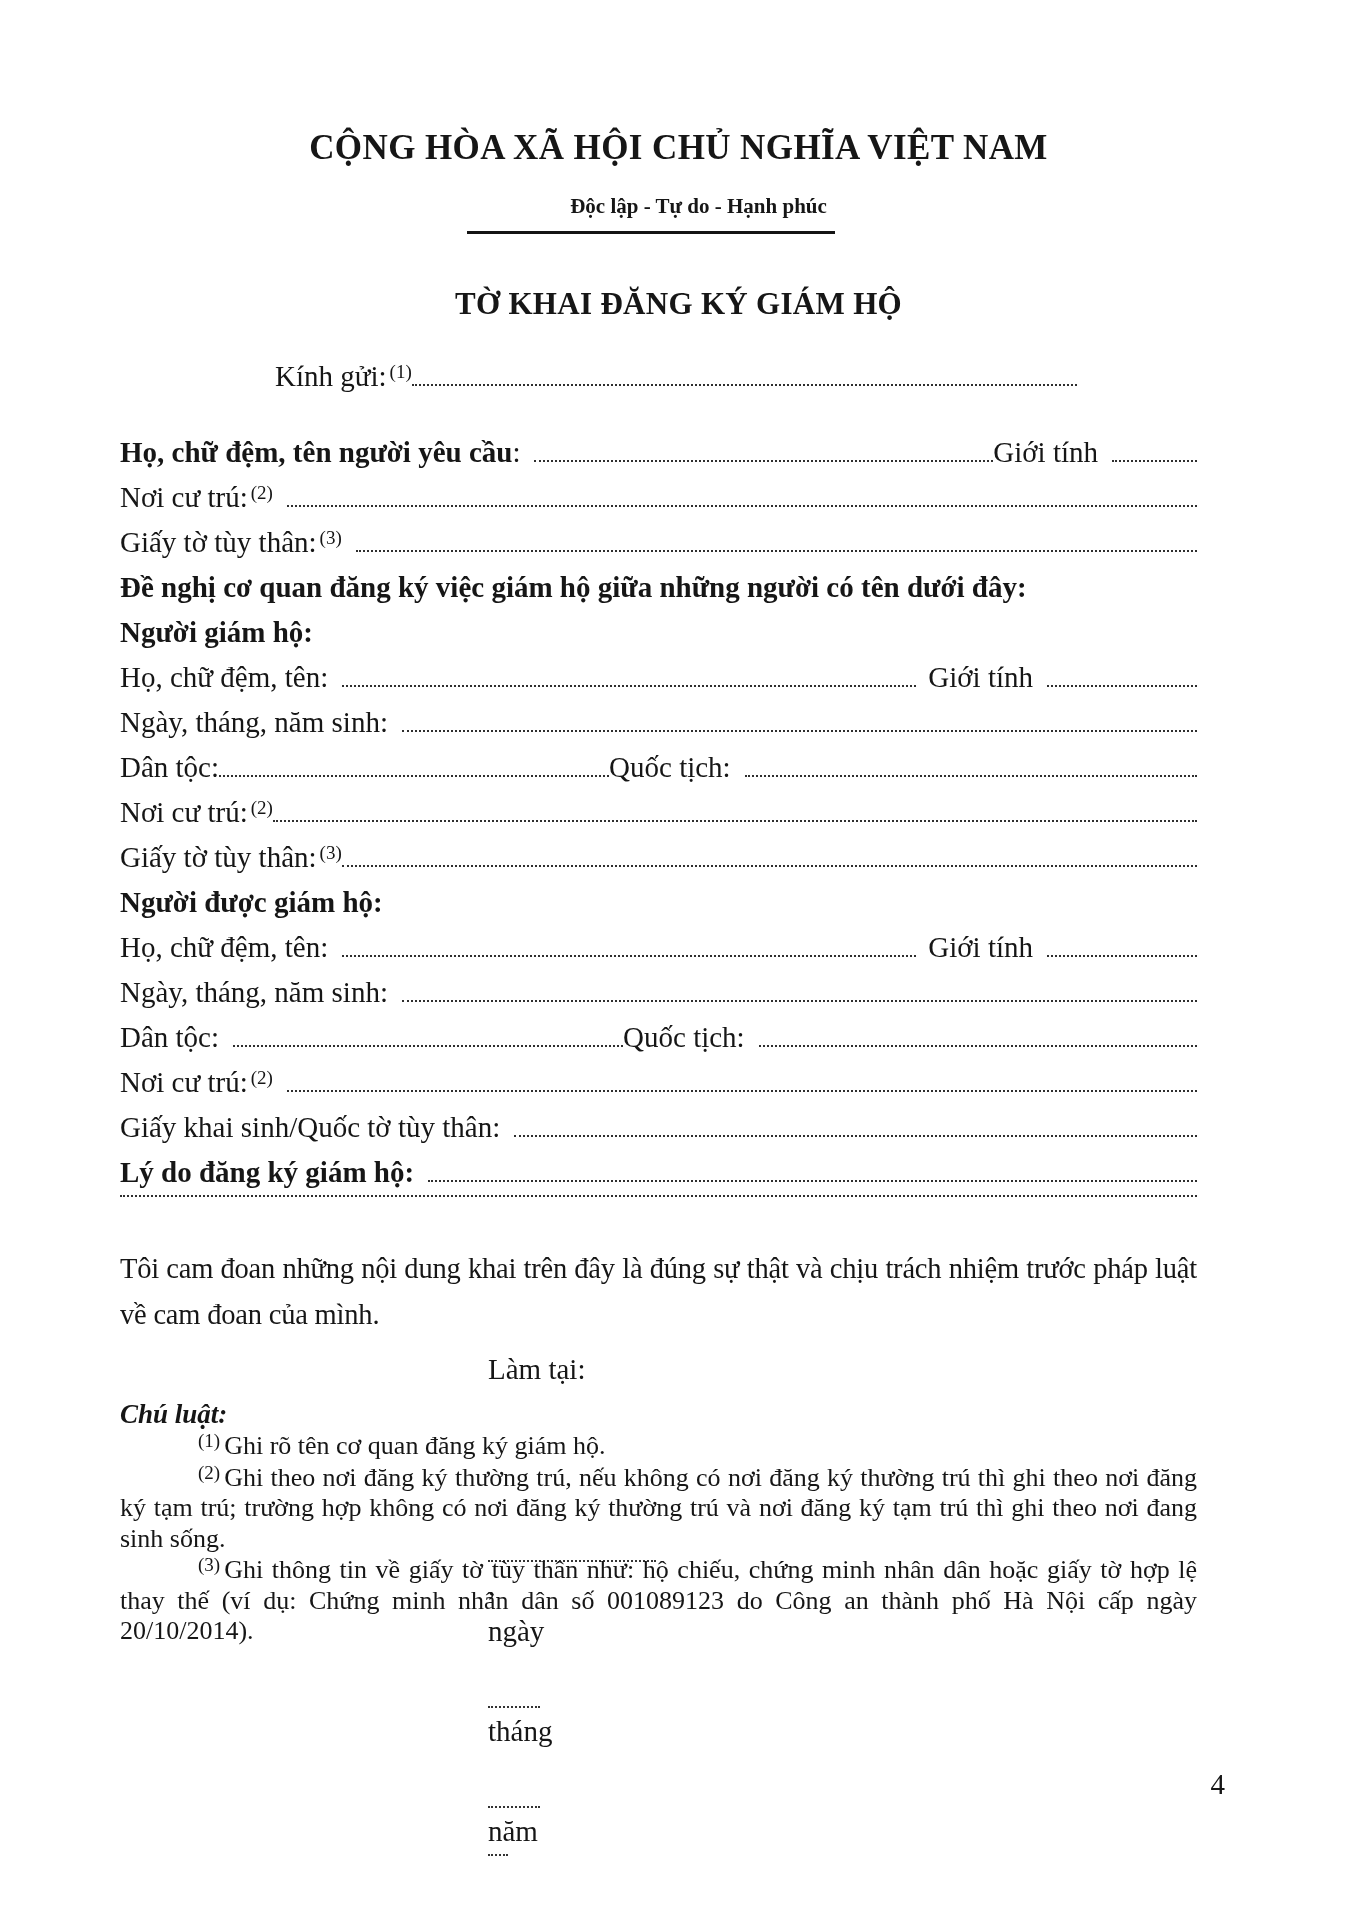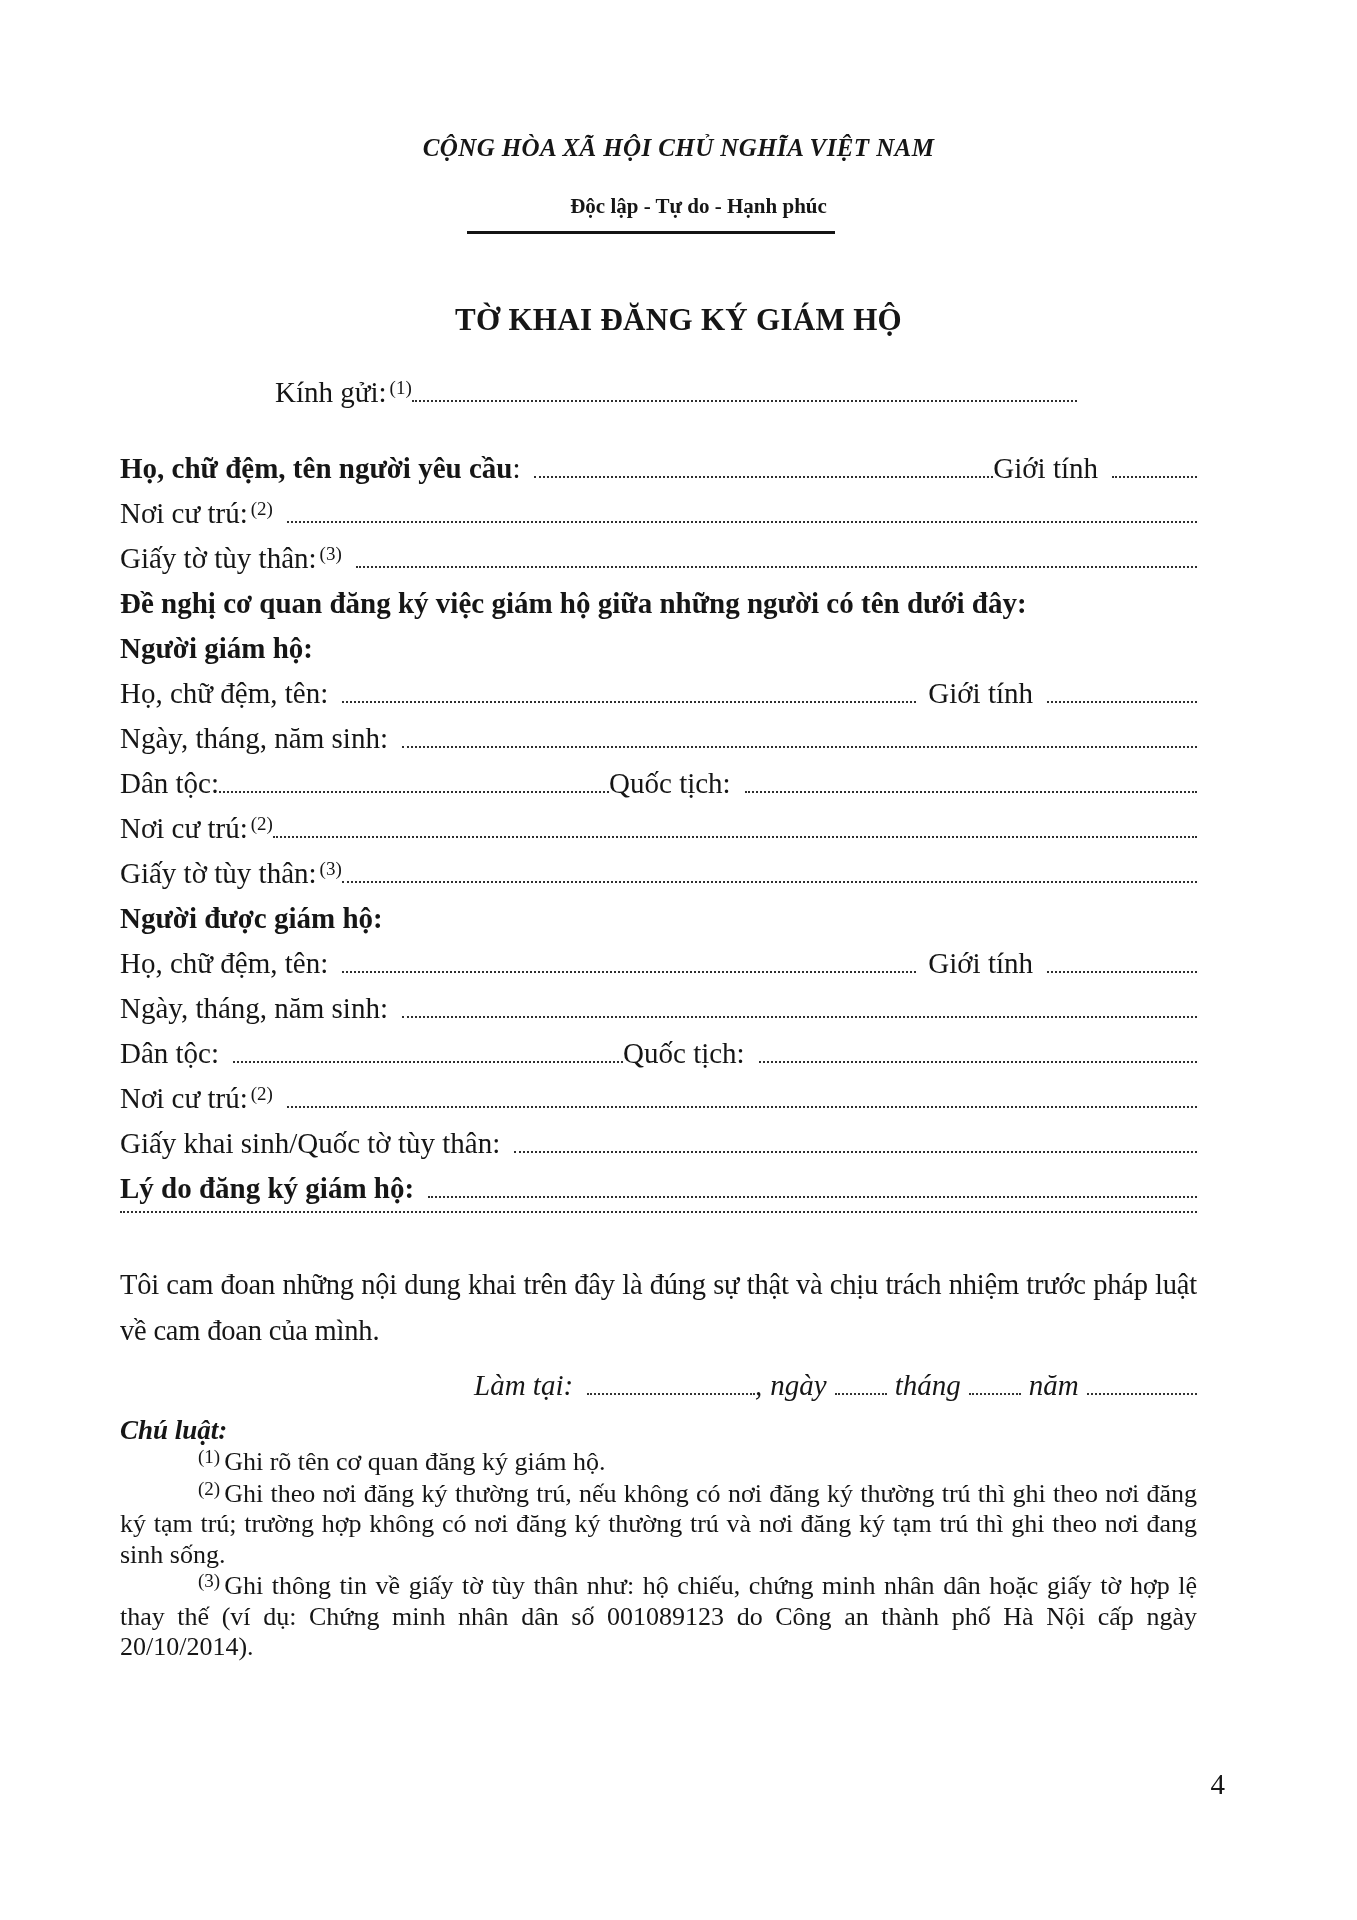--- a/index.html
+++ b/index.html
@@ -1,44 +1,44 @@
 <!DOCTYPE html>
 <html><head>
 <meta charset="utf-8">
 <style>
   html,body{margin:0;padding:0;background:#ffffff;}
   body{width:1357px;height:1920px;font-family:"Liberation Serif","DejaVu Serif",serif;color:#161616;}
   .page{position:relative;width:1357px;height:1920px;overflow:hidden;background:#ffffff;}
 
   
   .hdr{text-align:center;}
-  .hdr-national{padding-top:128px;font-size:25px;font-weight:bold;letter-spacing:.4px;line-height:40px;font-style:italic;}
+  .hdr-national{padding-top:128px;font-size:35px;font-weight:bold;letter-spacing:.4px;line-height:40px;}
   .hdr-motto{margin-top:20px;font-size:21px;font-weight:bold;line-height:36px;margin-left:40px;}
   .motto-rule{width:368px;border-top:3px solid #141414;height:0;margin:7px auto 0;transform:translateX(-28px);}
-  .doc-title{margin-top:66px;text-align:center;font-size:31px;font-weight:bold;line-height:40px;letter-spacing:.3px;}
+  .doc-title{margin-top:50px;text-align:center;font-size:31px;font-weight:bold;line-height:40px;letter-spacing:.3px;}
 
   
   .content{padding:0 160px 0 120px;}
 
   .row{display:flex;align-items:baseline;height:45px;font-size:29px;line-height:45px;white-space:nowrap;}
   .row .b{font-weight:bold;}
   .dots{flex:1 1 auto;height:0;border-bottom:2.6px dotted #2e2e2e;min-width:20px;}
   .dots.fx85{flex:0 0 85px;min-width:85px;}
   .dots.fx150{flex:0 0 150px;min-width:150px;}
   .dots.fx390{flex:0 0 390px;min-width:390px;}
   .dots.gap{margin-left:14px;}
   .gap-l{margin-left:12px;}
   sup.ref{font-size:19px;line-height:0;vertical-align:8px;padding-left:3px;}
 
   .salutation{margin:30px 120px 0 155px;}
   .fields{margin-top:31px;}
 
   .commitment{margin-top:6px;font-size:28.5px;line-height:46px;text-align:justify;letter-spacing:-.2px;}
 
-  .place-date{margin-top:8px;margin-left:354px;height:46px;display:flex;align-items:baseline;font-style:italic;font-size:29px;line-height:46px;white-space:nowrap;}
+  .place-date{margin-top:8px;margin-left:354px;height:46px;display:flex;align-items:baseline;font-size:29px;line-height:46px;white-space:nowrap;flex-direction:column;}
   .place-date .dots{border-bottom-color:#333;}
   .pd-place{flex:0 0 168px;min-width:168px;}
   .pd-sm{flex:0 0 52px;min-width:52px;}
   .pd-lbl{margin:0 8px;}
 
   .sig-block{width:430px;margin:12px 115px 0 auto;text-align:center;}
   .sig-role{font-size:30px;font-weight:bold;line-height:40px;}
   .sig-note{font-size:26.5px;font-style:italic;line-height:36px;}
   .sig-dots{width:256px;height:0;border-bottom:2.6px dotted #2e2e2e;margin:18px auto 0;}
 

